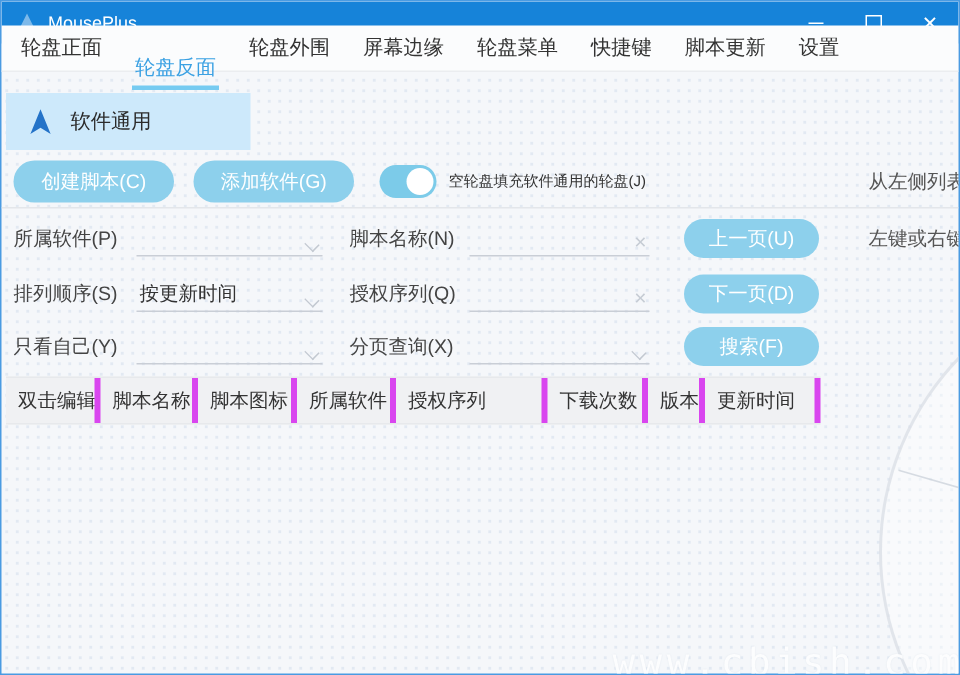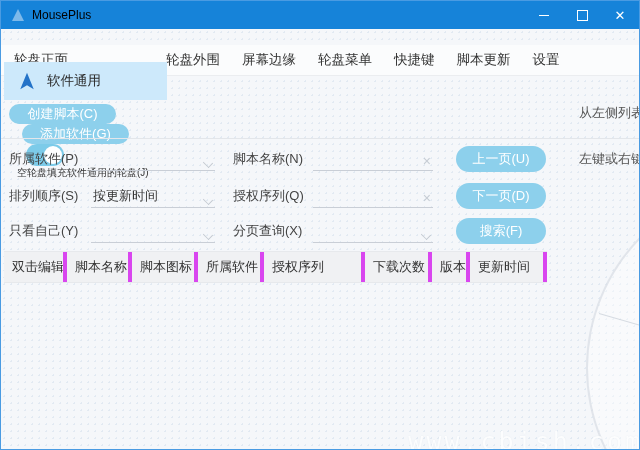--- a/index.html
+++ b/index.html
@@ -17,49 +17,49 @@
     overflow:hidden;
   }
   
   .titlebar{
     position:absolute;left:0;top:0;width:100%;height:28px;
     background:#1683d9;display:flex;align-items:center;color:#fff;
   }
   .app-icon{width:0;height:0;margin:0 8px 0 11px;
     border-left:6px solid transparent;border-right:6px solid transparent;
     border-bottom:12px solid #7db9ea;}
-  .app-title{font-size:12px;color:#000000;}
+  .app-title{font-size:12px;color:#ffffff;}
   .win-controls{margin-left:auto;display:flex;height:100%;}
   .win-btn{width:38px;height:100%;display:flex;align-items:center;justify-content:center;
     color:#fff;font-size:12px;cursor:default;}
   .glyph-min{display:block;width:10px;height:1px;background:#fff;}
   .glyph-max{display:block;width:9px;height:9px;border:1px solid #fff;}
   .glyph-close{font-size:13px;line-height:1;}
   
   .tabbar{
-    position:absolute;left:0;top:44px;width:100%;height:31px;
+    position:absolute;left:0;top:16px;width:100%;height:31px;
     background:#fbfcfd;border-bottom:1px solid #ebedf0;
     display:flex;align-items:center;padding-left:2px;box-sizing:border-box;
   }
   .tab{padding:0 11px;font-size:13.5px;color:#333;height:100%;
     display:flex;align-items:center;position:relative;cursor:default;}
   .tab.active{color:#3ba1e3;margin-top:25px;}
   .tab.active::after{content:"";position:absolute;left:9px;right:9px;bottom:0;
     height:3px;background:#76cbf1;}
   
   .subtab{
     position:absolute;left:3px;top:61px;width:163px;height:38px;
     background:#cde9fb;display:flex;align-items:center;padding-left:14px;box-sizing:border-box;
   }
   .subtab svg{width:18px;height:20px;margin-right:11px;}
   .subtab-label{font-size:13.5px;color:#2b2b2b;}
   
   .toolbar{
     position:absolute;left:0;top:103px;width:100%;height:33px;
-    display:flex;padding-left:8px;box-sizing:border-box;flex-direction:column;
+    display:flex;align-items:center;padding-left:8px;box-sizing:border-box;
   }
   .pill-lg{
     width:107px;height:28px;border-radius:14px;background:#8dd0ec;border:none;
     color:#fff;font-size:13px;display:flex;align-items:center;justify-content:center;
     font-family:inherit;cursor:default;
   }
   .pill-lg + .pill-lg{margin-left:13px;}
   .toggle{position:relative;width:38px;height:22px;border-radius:11px;
     background:#7ccbe9;margin-left:17px;flex:none;cursor:default;}
   .toggle .knob{position:absolute;top:2px;right:2px;width:18px;height:18px;

